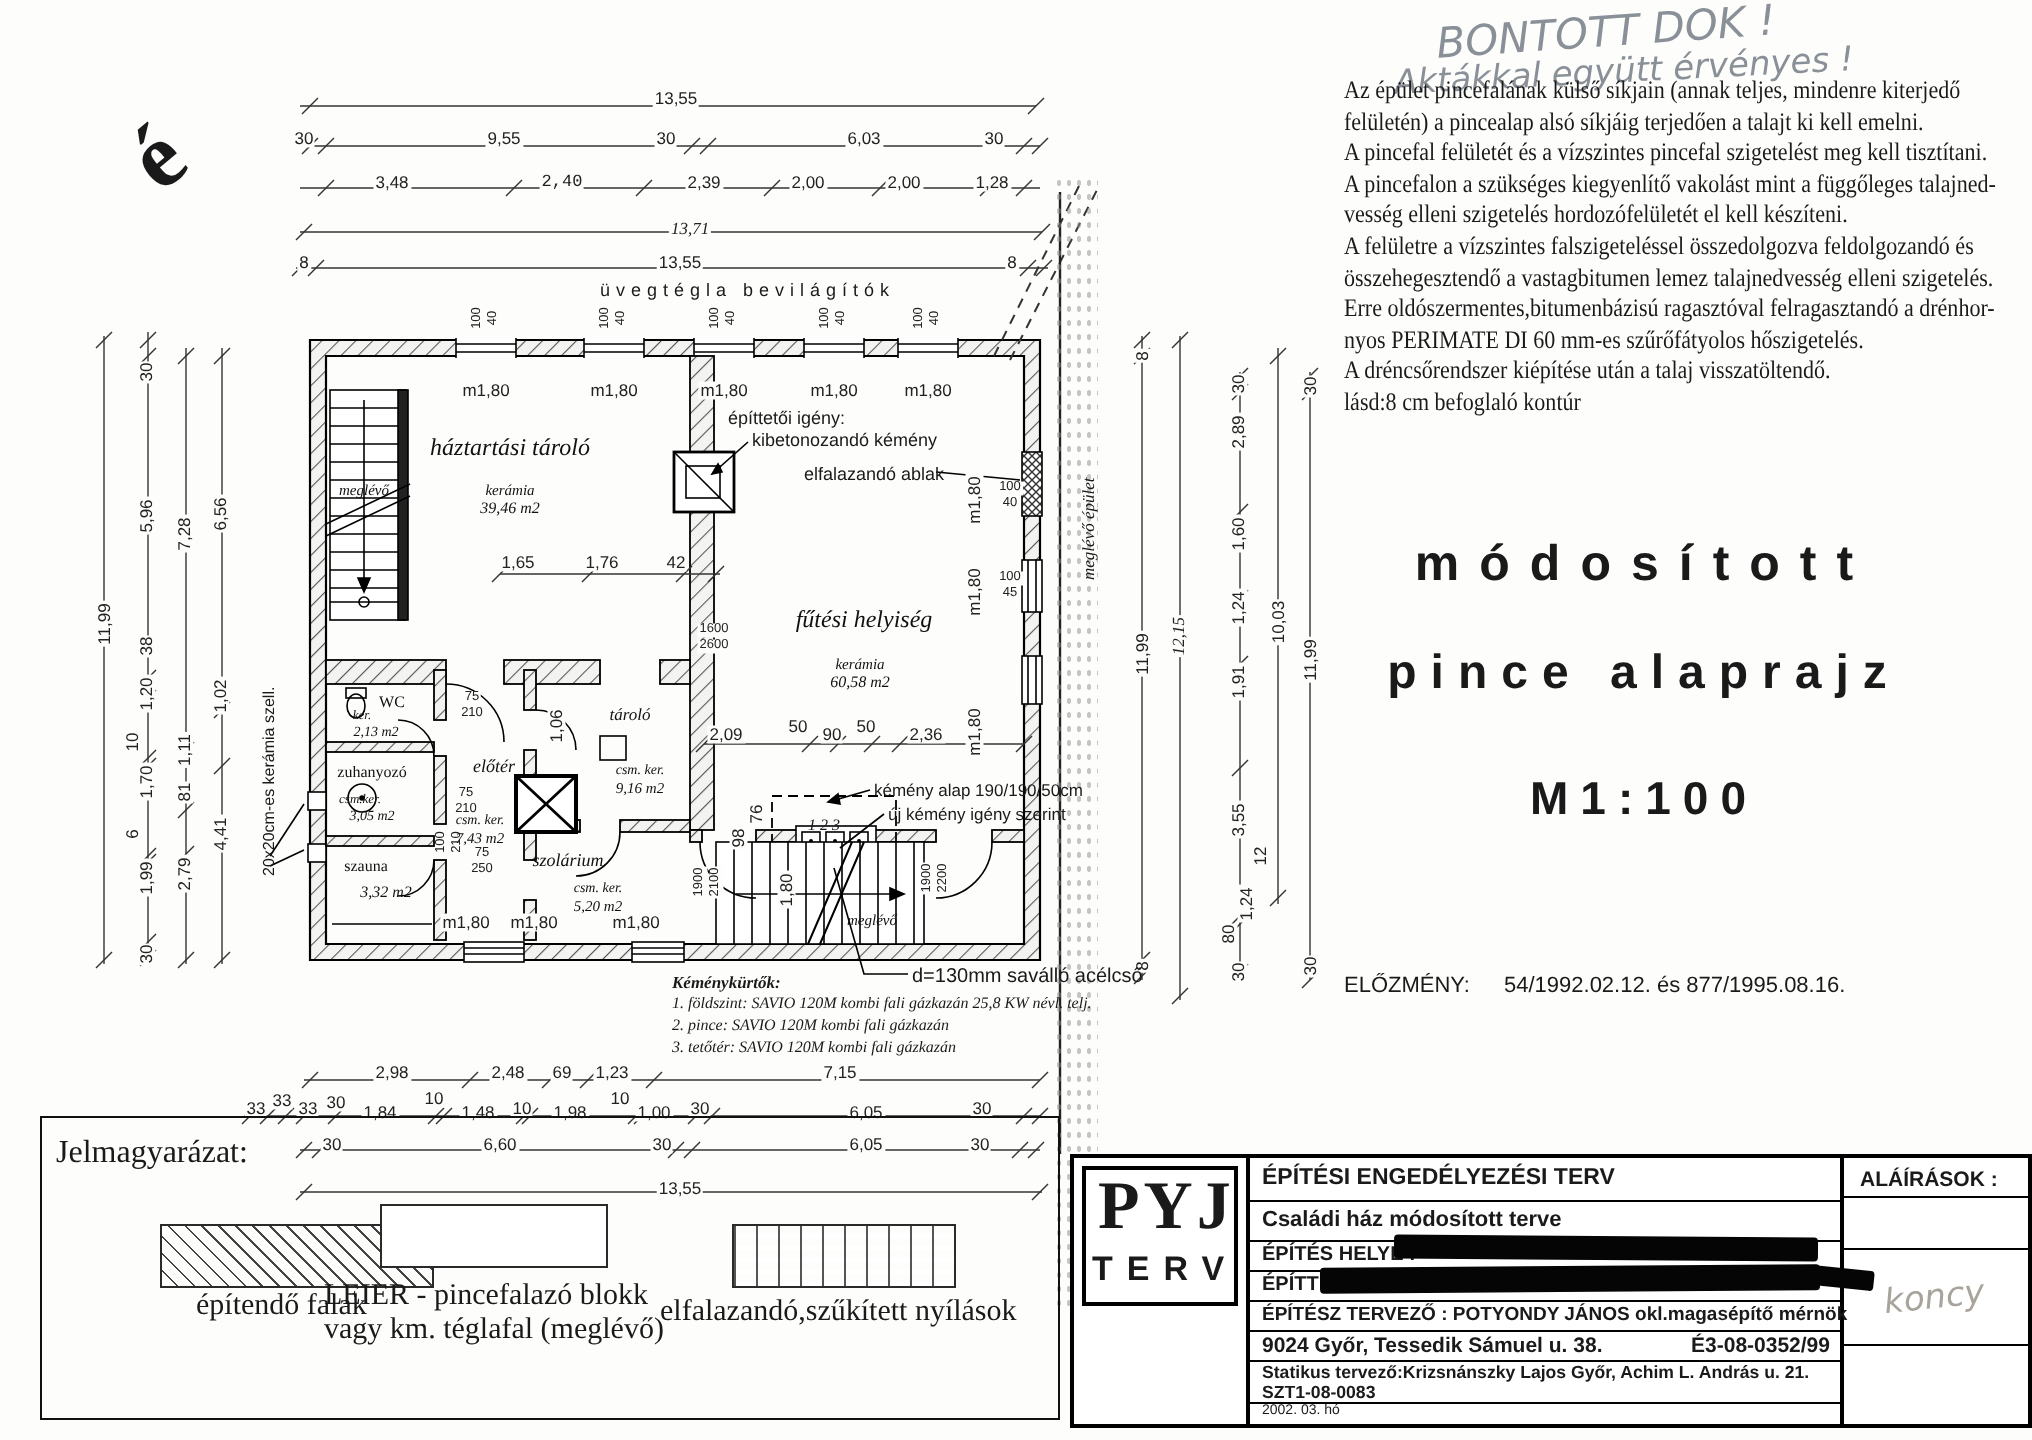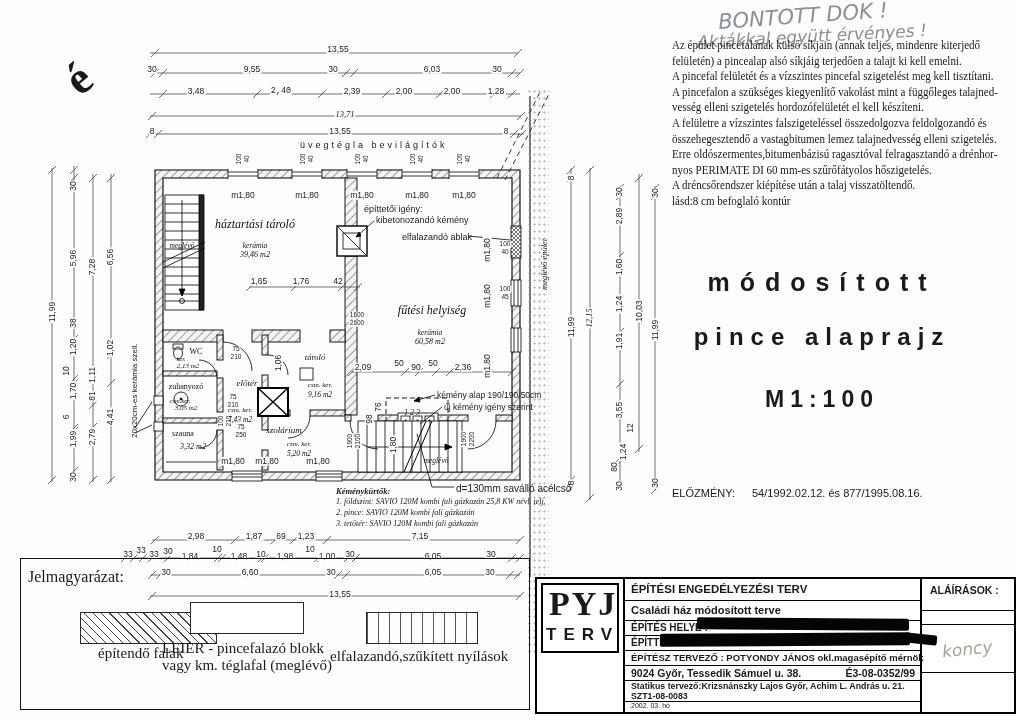--- a/index.html
+++ b/index.html
@@ -347,21 +347,21 @@
     <span class="dim rot" style="left: 619px; top: 410px;">3,55</span>
     <span class="dim rot" style="left: 630px; top: 428px;">12</span>
     <span class="dim rot" style="left: 623px; top: 452px;">1,24</span>
     <span class="dim rot" style="left: 614px; top: 467px;">80</span>
     <span class="dim rot" style="left: 619px; top: 486px;">30</span>
     <span class="dim rot" style="left: 639px; top: 311px;">10,03</span>
     <span class="dim rot" style="left: 655px; top: 193px;">30</span>
     <span class="dim rot" style="left: 655px; top: 330px;">11,99</span>
     <span class="dim rot" style="left: 655px; top: 483px;">30</span>
     <span class="dim" style="left: 196px; top: 536px;">2,98</span>
-    <span class="dim" style="left: 254px; top: 536px;">1,87</span>
+    <span class="dim" style="left: 254px; top: 536px;">2,48</span>
     <span class="dim" style="left: 281px; top: 536px;">69</span>
     <span class="dim" style="left: 306px; top: 536px;">1,23</span>
     <span class="dim" style="left: 420px; top: 536px;">7,15</span>
     <span class="dim" style="left: 128px; top: 554px;">33</span>
     <span class="dim" style="left: 141px; top: 550px;">33</span>
     <span class="dim" style="left: 154px; top: 554px;">33</span>
     <span class="dim" style="left: 168px; top: 551px;">30</span>
     <span class="dim" style="left: 190px; top: 556px;">1,84</span>
     <span class="dim" style="left: 217px; top: 549px;">10</span>
     <span class="dim" style="left: 239px; top: 556px;">1,48</span>
@@ -548,21 +548,21 @@
     <div class="cell" style="left:0;top:102px;width:100%;height:21px;border-bottom:1.2px solid #000">
       <span class="tb" style="left:6px;top:0;font-size:8.8px">Statikus tervező:Krizsnánszky Lajos Győr, Achim L. András u. 21.</span>
       <span class="tb" style="left:6px;top:10px;font-size:8.8px">SZT1-08-0083</span>
     </div>
     <div class="cell" style="left:0;top:123px;width:100%;height:10px">
         <span class="ann" style="left:6px;top:0;font-size:7px">2002. 03. hó</span>
       </div>
   </div>
 
   <div class="cell" style="left:385px;top:0;width:92px;height:100%">
-    <div class="cell" style="left:0;top:0;width:100%;height:32px;border-bottom:1.5px solid #000">
+    <div class="cell" style="left:0;top:0;width:100%;height:20px;border-bottom:1.5px solid #000">
         <span class="tb" style="left:8px;top:5px;font-size:10.5px">ALÁÍRÁSOK :</span>
       </div>
     <div class="cell" style="left:0;top:24px;width:100%;height:22px;border-bottom:1.2px solid #000"></div>
     <div class="cell" style="left:0;top:46px;width:100%;height:48px;border-bottom:1.2px solid #000">
       <span class="hand" style="left:20px;top:14px;font-size:17px;color:#a8a39b;transform:rotate(-6deg)">koncy</span>
     </div>
   </div>
 </div>
 
 <div class="redact" style="left:697px;top:618px;width:212px;height:12px;transform:rotate(.4deg)"></div>

